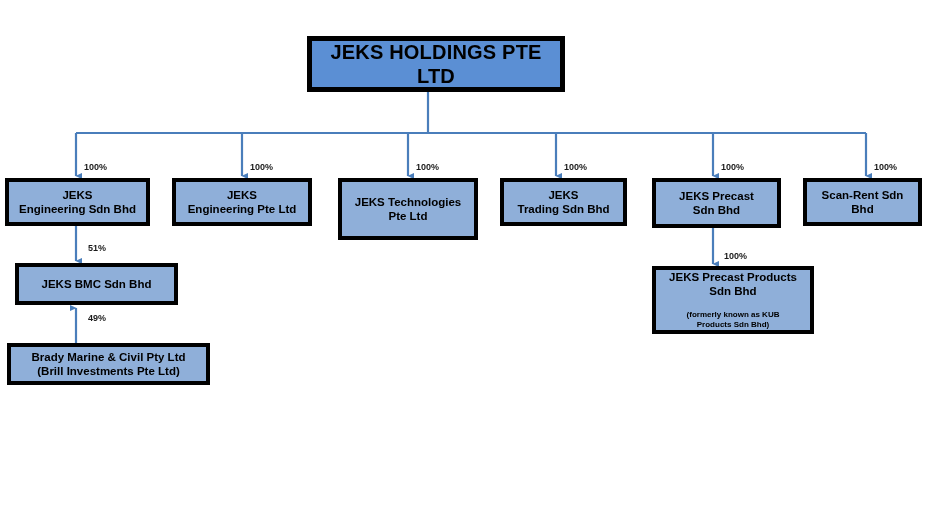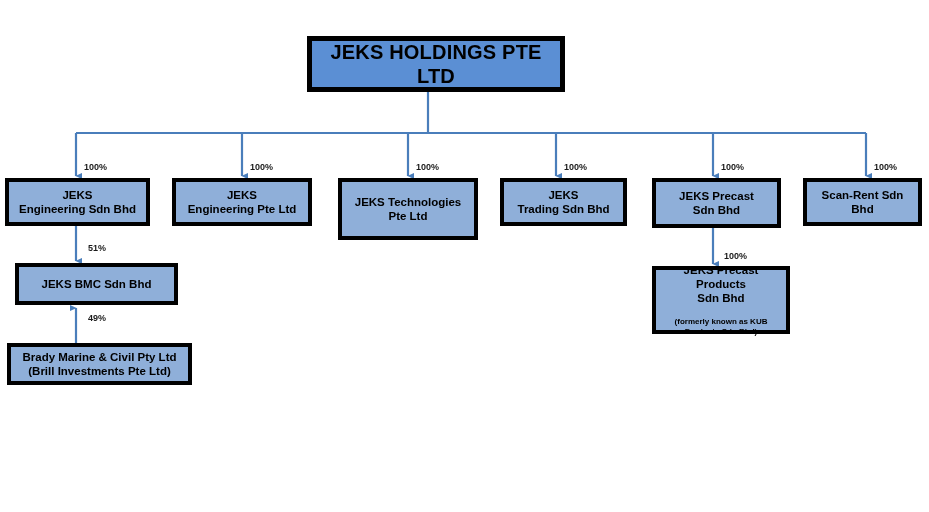--- a/index.html
+++ b/index.html
@@ -131,28 +131,28 @@
 
   <div class="node" style="left:803px; top:178px; width:119px; height:48px;">
     <span>Scan-Rent Sdn</span>
     <span class="line2">Bhd</span>
   </div>
 
   <div class="node" style="left:15px; top:263px; width:163px; height:42px;">
     <span>JEKS BMC Sdn Bhd</span>
   </div>
 
-  <div class="node" style="left:652px; top:266px; width:138px; height:68px;">
+  <div class="node" style="left:652px; top:266px; width:162px; height:68px;">
     <span>JEKS Precast Products</span>
     <span class="line2">Sdn Bhd</span>
     <span class="fineprint">(formerly known as KUB</span>
     <span class="fineprint" style="margin-top:0;">Products Sdn Bhd)</span>
   </div>
 
-  <div class="node" style="left:7px; top:343px; width:185px; height:42px;">
+  <div class="node" style="left:7px; top:343px; width:203px; height:42px;">
     <span>Brady Marine &amp; Civil Pty Ltd</span>
     <span class="line2">(Brill Investments Pte Ltd)</span>
   </div>
 
   <div class="pct-label" style="left:84px; top:162px;">100%</div>
   <div class="pct-label" style="left:250px; top:162px;">100%</div>
   <div class="pct-label" style="left:416px; top:162px;">100%</div>
   <div class="pct-label" style="left:564px; top:162px;">100%</div>
   <div class="pct-label" style="left:721px; top:162px;">100%</div>
   <div class="pct-label" style="left:874px; top:162px;">100%</div>

